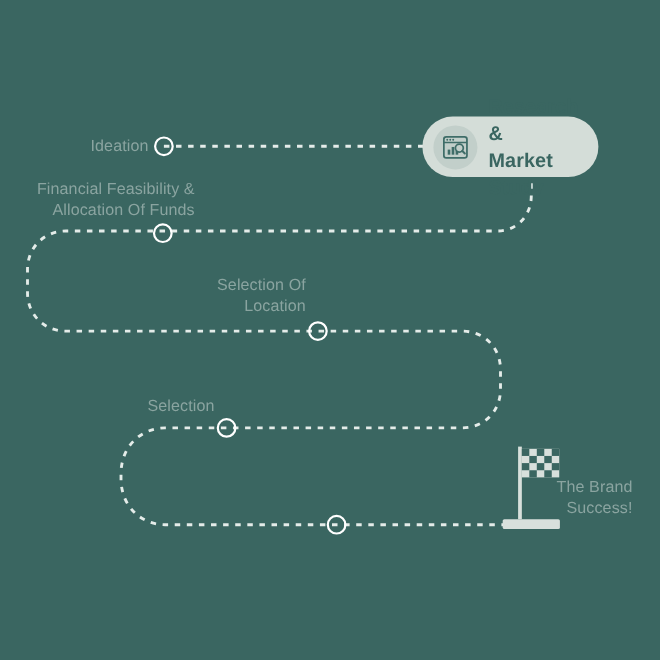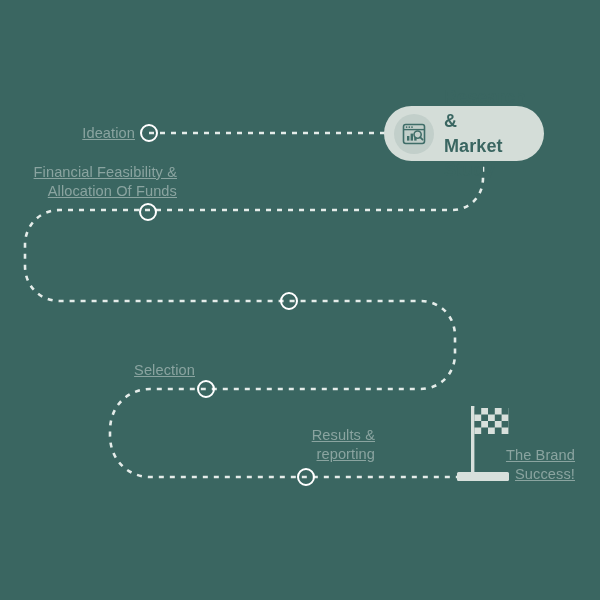--- a/index.html
+++ b/index.html
@@ -50,21 +50,21 @@
   }
   
   .label {
     position: absolute;
     color: #8aa4a0;
     font-size: 14.6px;
     line-height: 1.32;
     letter-spacing: 0.1px;
     white-space: pre-line;
   }
-  .label.r { text-align: right; text-decoration: underline; }
+  .label.r { text-align: right; }
   
   #pill {
     position: absolute;
     left: 384px;
     top: 106px;
     width: 160px;
     height: 55px;
     background: #d4ddd8;
     border-radius: 28px;
     display: flex;
@@ -113,27 +113,27 @@
   <div class="node" style="left:148px; top:212px;"></div>
   <div class="node" style="left:289px; top:301px;"></div>
   <div class="node" style="left:206px; top:389px;"></div>
   <div class="node" style="left:306px; top:477px;"></div>
 
   <div class="label r" style="left:30px; top:124px; width:105px;">Ideation</div>
 
   <div class="label r" style="left:0px; top:163px; width:146px;margin-left:31px;">Financial Feasibility &amp;
 Allocation Of Funds</div>
 
+  <div class="label r" style="left:140px; top:251px; width:138px;">Selection Of
+Location</div>
 
   <div class="label r" style="left:60px; top:361px; width:135px;">Selection</div>
 
-  <div class="label r" style="left:190px; top:426px; width:185px;">Results &amp;
-reporting</div>
 
-  <div class="label r" style="left:440px; top:446px; width:135px;">The Brand
+  <div class="label r" style="left:440px; top:434px; width:135px;">The Brand
 Success!</div>
 
   <div id="pill">
     <div id="pill-icon-wrap">
       <svg width="26" height="26" viewBox="0 0 26 26" aria-hidden="true">
         <rect x="2.5" y="3.5" width="21" height="19" rx="2.2" fill="none" stroke="#3f6d68" stroke-width="1.6"></rect>
         <line x1="2.5" y1="8.6" x2="23.5" y2="8.6" stroke="#3f6d68" stroke-width="1.4"></line>
         <circle cx="5.6" cy="6.1" r="0.9" fill="#3f6d68"></circle>
         <circle cx="8.3" cy="6.1" r="0.9" fill="#3f6d68"></circle>
         <circle cx="11.0" cy="6.1" r="0.9" fill="#3f6d68"></circle>

